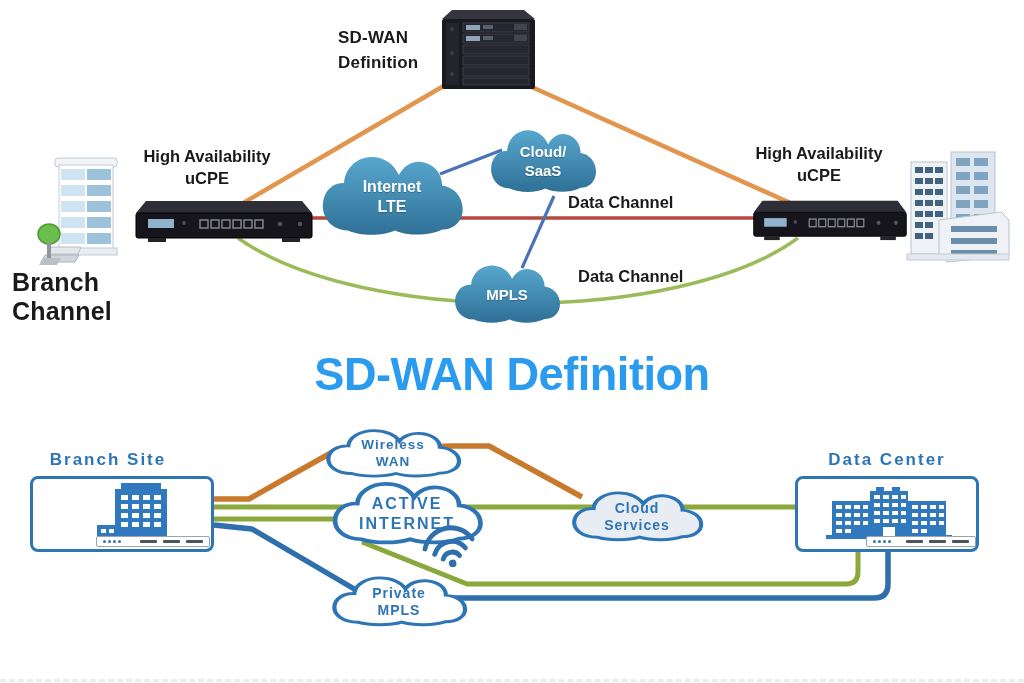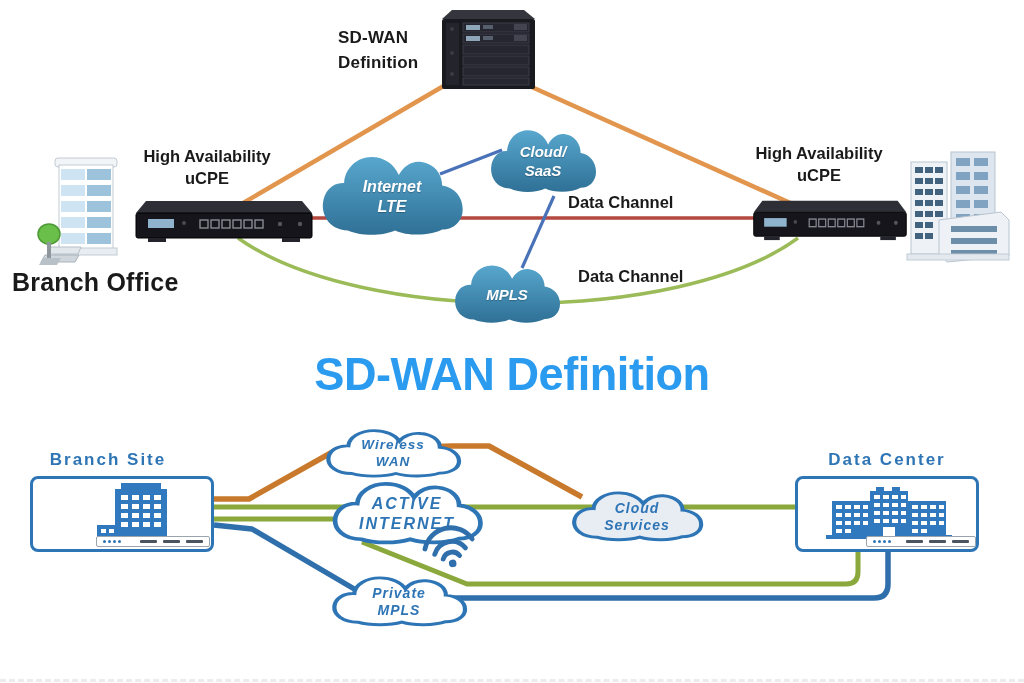--- a/index.html
+++ b/index.html
@@ -12,21 +12,21 @@
   .layer-lines{z-index:1;}
   .layer-shape{z-index:2;}
   svg{display:block;}
 
   
   .lbl{position:absolute;z-index:3;}
   .controller-label{font-size:17px;font-weight:600;line-height:1.45;letter-spacing:.2px;}
   .ucpe-label{font-size:16.5px;font-weight:600;line-height:1.35;text-align:center;}
   .branch-office{font-size:25px;font-weight:800;letter-spacing:.2px;}
   .data-channel{font-size:16.5px;font-weight:700;}
-  .cloud-wrap{position:absolute;z-index:2;font-style:italic;}
+  .cloud-wrap{position:absolute;z-index:2;}
   .cloud-wrap svg{position:absolute;inset:0;width:100%;height:100%;}
   .cloud-text{
     position:absolute;inset:0;display:flex;align-items:center;justify-content:center;
     text-align:center;z-index:2;line-height:1.25;
   }
   .cloud-text.dark-cloud{color:#fff;font-weight:700;font-size:16px;text-shadow:0 1px 1px rgba(0,0,0,.25);}
   .cloud-text.light-cloud{color:var(--outline-blue,#2E75B6);font-weight:700;font-size:14px;letter-spacing:1px;}
   .cloud-text.active{font-size:16px;letter-spacing:2px;}
   .big-title{
     position:absolute;left:0;width:1024px;top:346px;text-align:center;z-index:3;
@@ -116,21 +116,21 @@
       </g>
       <line x1="51" y1="19" x2="51" y2="99" stroke="#ffffff" stroke-width="2"></line>
       <rect x="20" y="100" width="62" height="7" fill="#e8edf2" stroke="#c2cbd4"></rect>
       <polygon points="10,107 44,107 40,114 6,114" fill="#cfd6dc" stroke="#aab3bb"></polygon>
       <polygon points="16,99 46,99 43,106 13,106" fill="#e2e7ec" stroke="#b7bfc7"></polygon>
       <ellipse cx="14" cy="86" rx="11" ry="10" fill="#6abf4b" stroke="#4e9a36" stroke-width="1.5"></ellipse>
       <rect x="12" y="94" width="4" height="16" fill="#8f969c"></rect>
       <polygon points="8,110 26,110 22,117 4,117" fill="#b9c1c8"></polygon>
     </svg>
   </div>
-  <div class="lbl branch-office" style="left:12px;top:268px;width:170px;">Branch Office</div>
+  <div class="lbl branch-office" style="left:12px;top:268px;width:170px;">Branch Channel</div>
 
   <div class="lbl ucpe-label" style="left:133px;top:145px;width:148px;">High Availability uCPE</div>
   <div class="abs layer-shape" style="left:134px;top:198px;width:180px;height:46px;">
     <svg width="180" height="46" viewBox="0 0 180 46">
       <polygon points="12,3 168,3 178,15 2,15" fill="#2e2e36"></polygon>
       <rect x="2" y="15" width="176" height="25" rx="2" fill="#15151b" stroke="#000"></rect>
       <rect x="14" y="21" width="26" height="9" fill="#8fb3cc"></rect>
       <circle cx="50" cy="25" r="2" fill="#4a4a55"></circle>
       <g fill="none" stroke="#8a8a95" stroke-width="1.4">
         <rect x="66" y="22" width="8" height="8"></rect>

